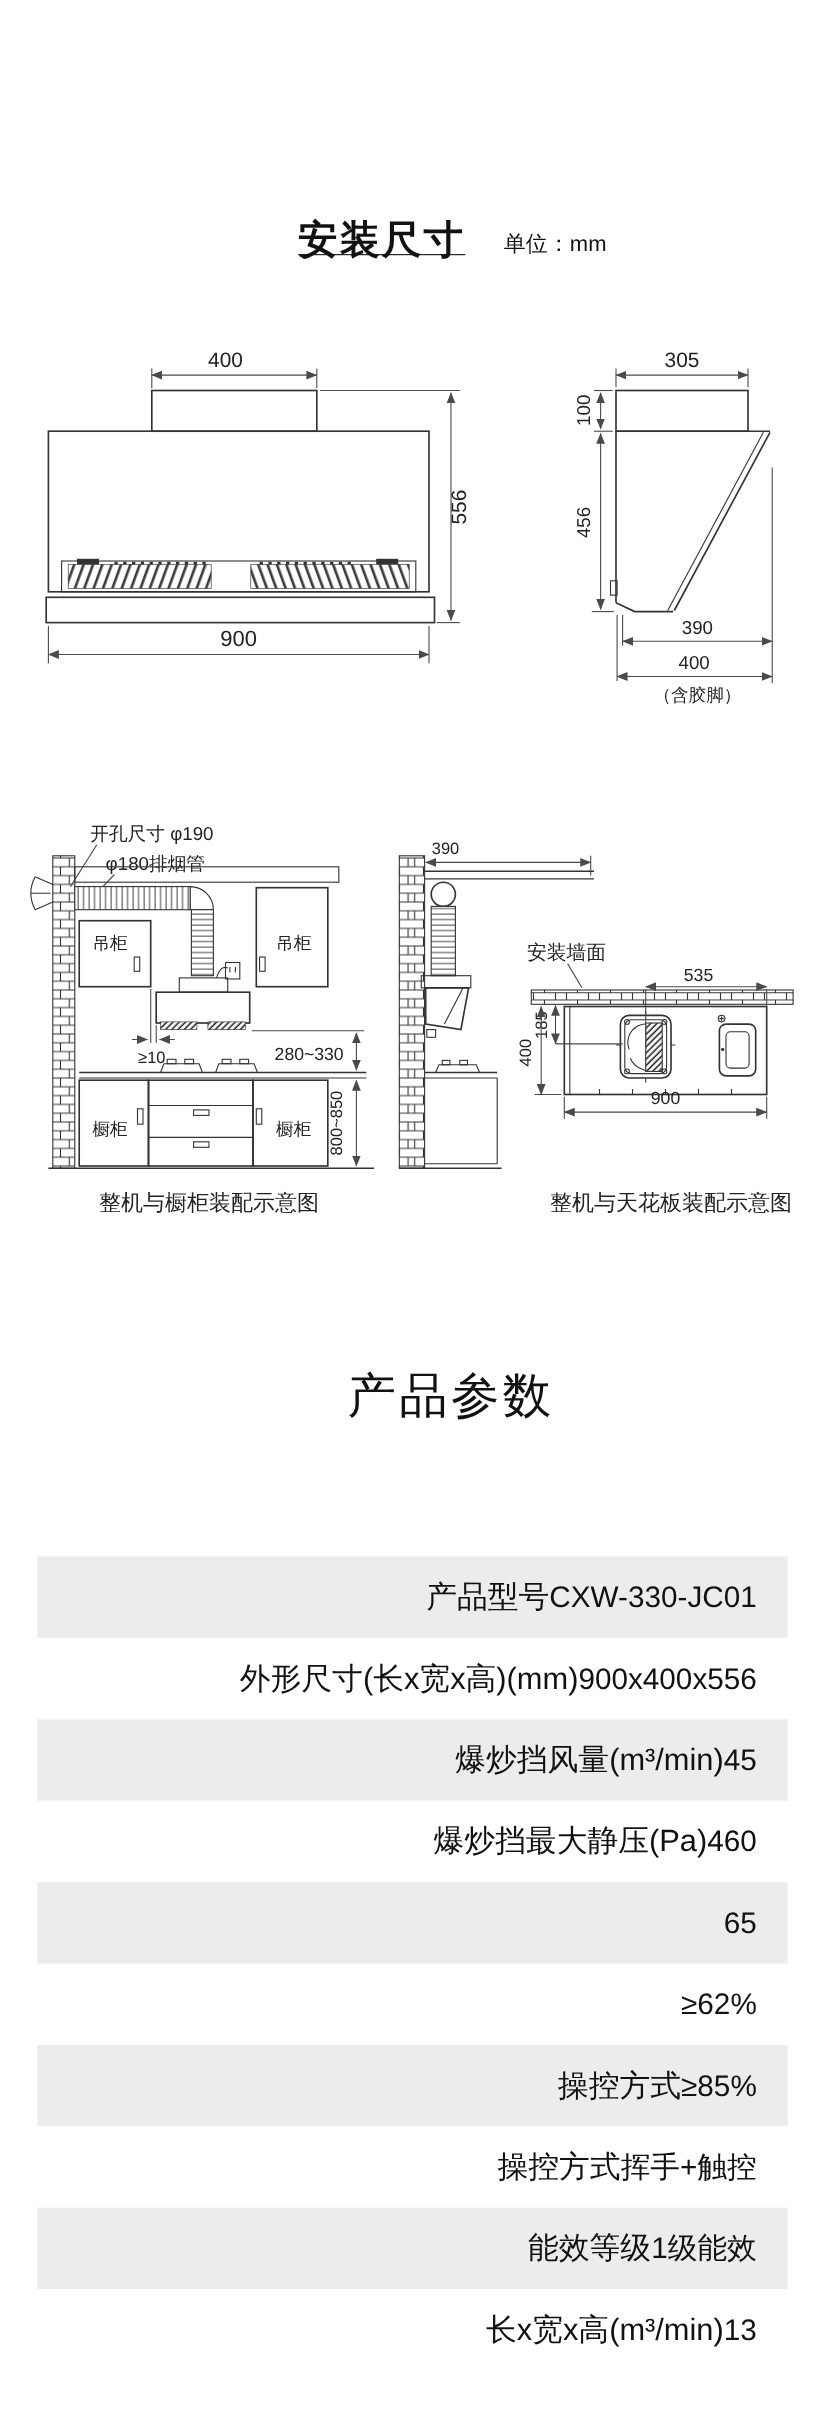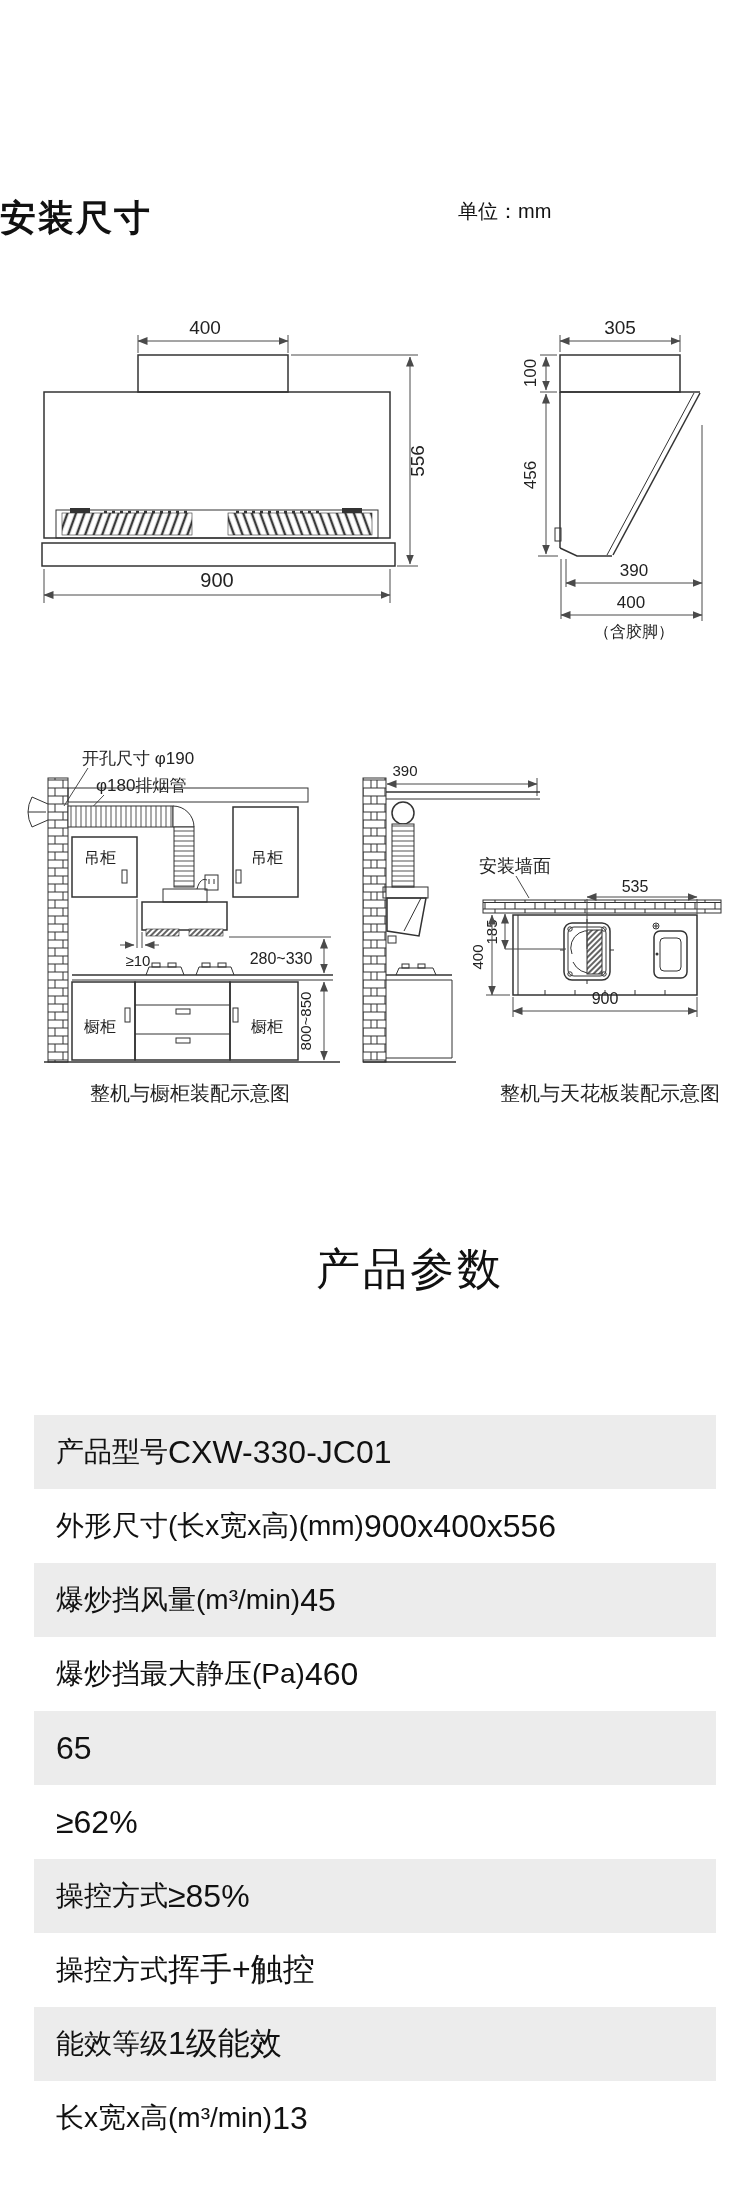--- a/index.html
+++ b/index.html
@@ -1,38 +1,38 @@
 <!DOCTYPE html>
 <html><head>
 <meta charset="utf-8">
 <style>
   html,body{margin:0;padding:0;background:#fff;}
   #page{position:relative;width:750px;height:2206px;background:#fff;overflow:hidden;
         font-family:"Liberation Sans","DejaVu Sans",sans-serif;color:#111;}
   .abs{position:absolute;}
   
-  .title-wrap{position:absolute;left:0;top:194px;width:694px;height:50px;text-align:left;}
+  .title-wrap{position:absolute;left:0;top:194px;width:694px;height:50px;text-align:center;text-decoration:underline;}
   .t1{font-size:36px;font-weight:bold;color:#111;letter-spacing:2px;}
-  .t1-unit{position:absolute;left:458px;top:4px;font-size:20px;color:#111;}
+  .t1-unit{position:absolute;left:458px;top:14px;font-size:20px;color:#111;}
   .title2{position:absolute;left:0;top:1240px;width:750px;text-align:center;
           font-size:44px;font-weight:normal;color:#111;letter-spacing:3px;padding-left:35px;}
   
   svg{position:absolute;left:0;}
   svg text{fill:#222;}
   .obj{stroke:#333;fill:none;stroke-width:1.5;}
   .objthin{stroke:#333;fill:none;stroke-width:1;}
   .dim{stroke:#4a4a4a;fill:none;stroke-width:1;}
   .darkfill{fill:#333;stroke:none;}
   
   .spec-table{position:absolute;left:34px;top:1415px;width:682px;}
-  .spec-row{height:74px;display:flex;align-items:center;justify-content:flex-start;
-            padding:0 8px 0 22px;box-sizing:border-box;}
+  .spec-row{height:74px;display:flex;align-items:center;justify-content:flex-end;
+            padding:0 28px 0 22px;box-sizing:border-box;}
   .spec-row.alt{background:#ececec;}
   .spec-label{font-size:28px;color:#111;font-weight:500;}
-  .spec-value{font-size:32px;color:#111;font-weight:500;text-align:right;}
+  .spec-value{font-size:27px;color:#111;font-weight:500;text-align:right;}
 </style>
 </head>
 <body>
 
 <div id="page">
 
   <div class="title-wrap">
     <span class="t1">安装尺寸</span>
     <span class="t1-unit">单位：mm</span>
   </div>

